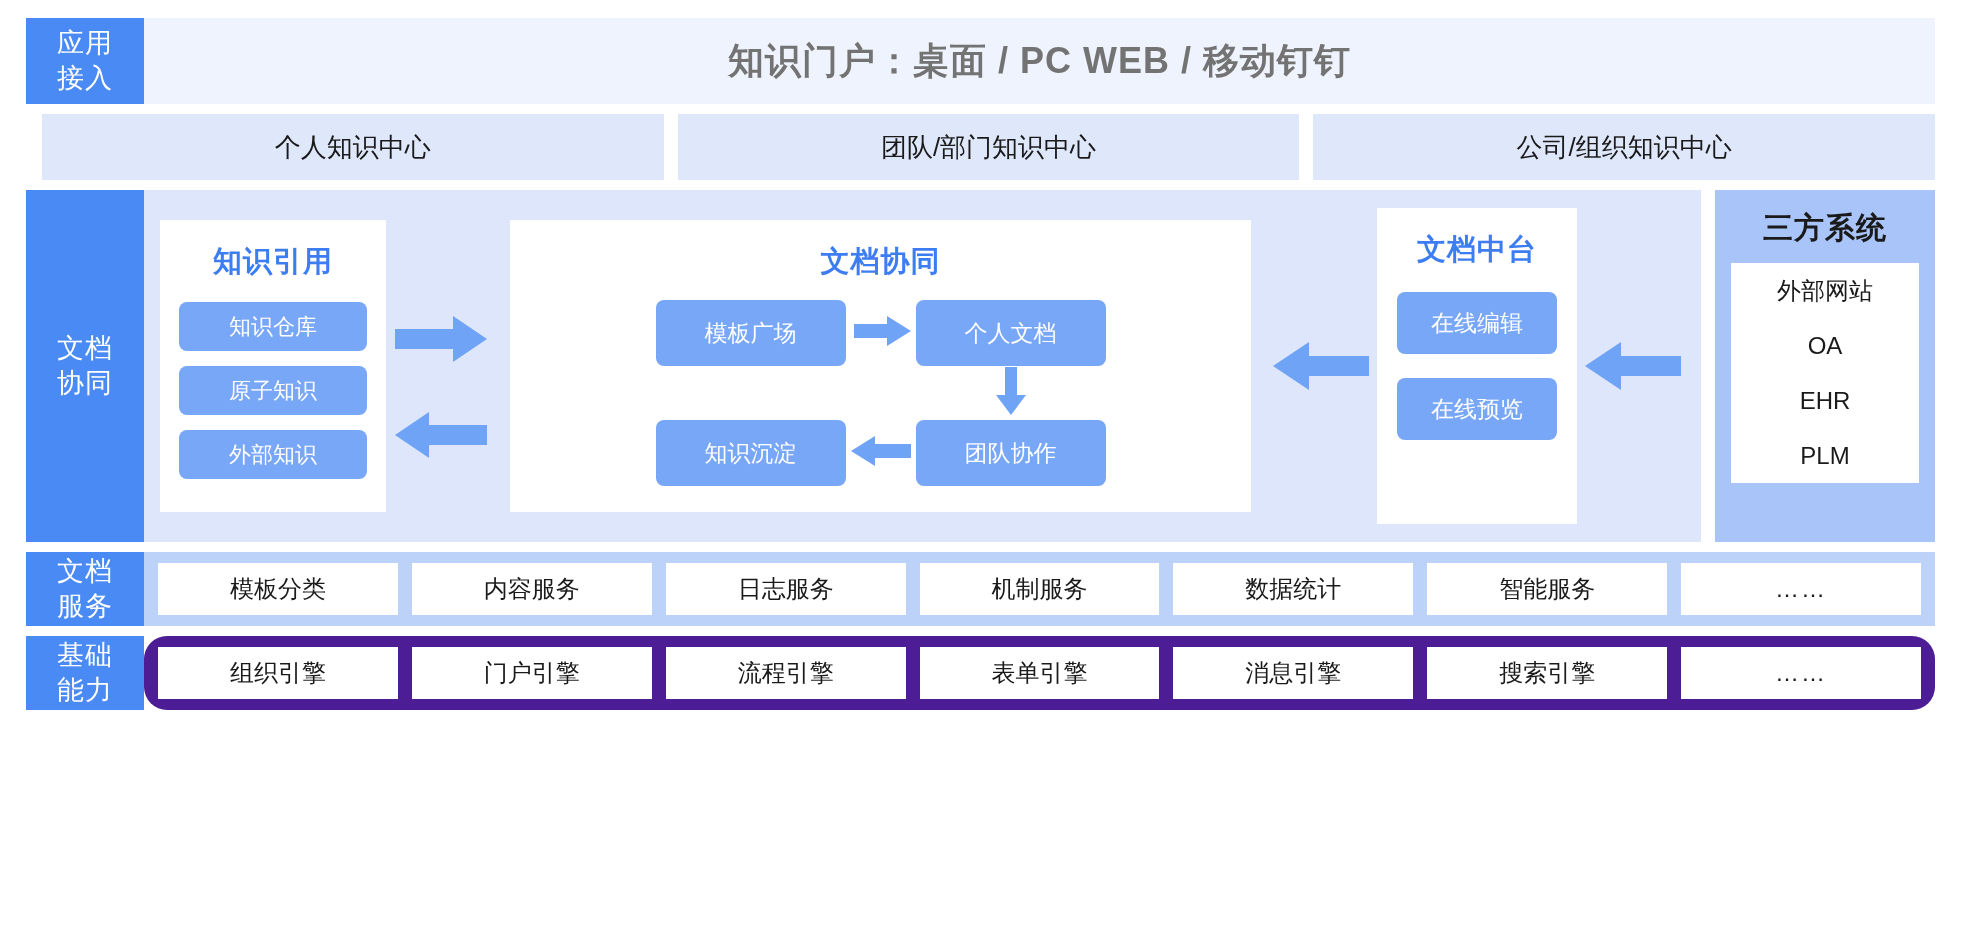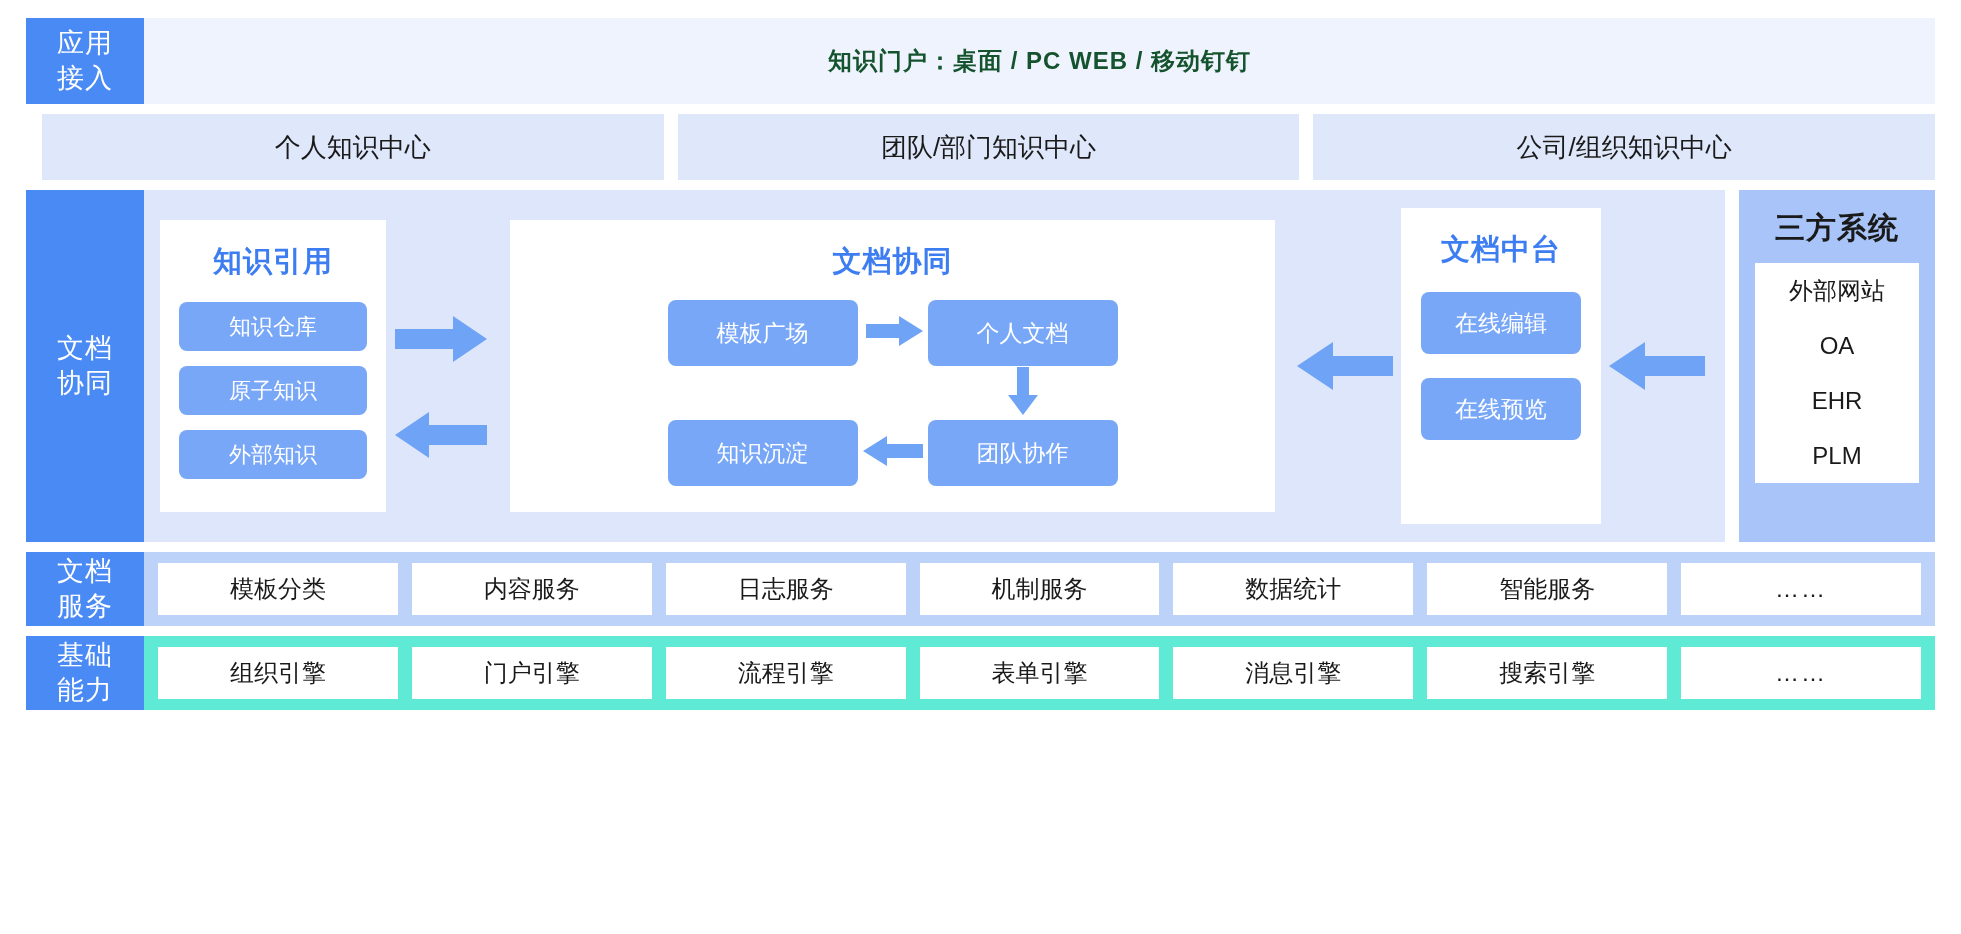--- a/index.html
+++ b/index.html
@@ -45,22 +45,22 @@
   .row-portal {
     display: flex;
     height: 86px;
     background: #eef3fd;
   }
   .portal-title {
     flex: 1;
     display: flex;
     align-items: center;
     justify-content: center;
-    color: #14532d;
-    font-size: 24px;
+    color: #737373;
+    font-size: 36px;
     font-weight: 700;
     letter-spacing: 1px;
   }
 
   
   .row-centers {
     display: flex;
     gap: 14px;
     height: 66px;
     padding-left: 16px;
@@ -167,21 +167,21 @@
   .card-platform .card-title { margin-bottom: 22px; }
   .card-platform .pill {
     width: 160px;
     height: 62px;
     margin-bottom: 24px;
     font-size: 23px;
   }
 
   
   .third-party {
-    width: 196px;
+    width: 220px;
     background: #a8c4f8;
     margin-left: 14px;
     padding: 12px 16px 14px 16px;
     box-sizing: border-box;
     display: flex;
     flex-direction: column;
     align-items: center;
   }
   .third-party-title {
     font-size: 30px;
@@ -209,21 +209,21 @@
   }
   .strip-body {
     flex: 1;
     display: flex;
     align-items: center;
     gap: 14px;
     padding: 0 14px;
     box-sizing: border-box;
   }
   .strip-service .strip-body { background: #bdd2f8; }
-  .strip-capability .strip-body { background: #5eead4; }
+  .strip-capability .strip-body { background: #4c1d95; border-radius: 23px; }
   .strip-item {
     flex: 1;
     height: 52px;
     background: #ffffff;
     display: flex;
     align-items: center;
     justify-content: center;
     font-size: 24px;
     color: #1a1a1a;
   }

